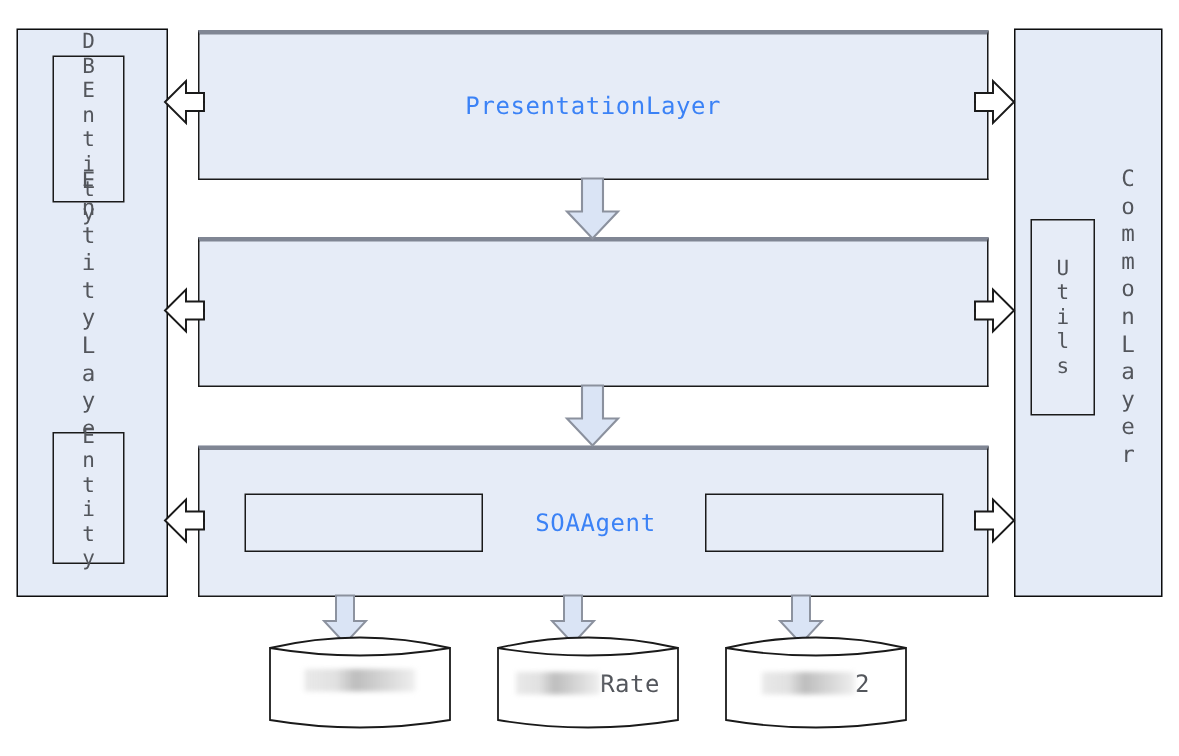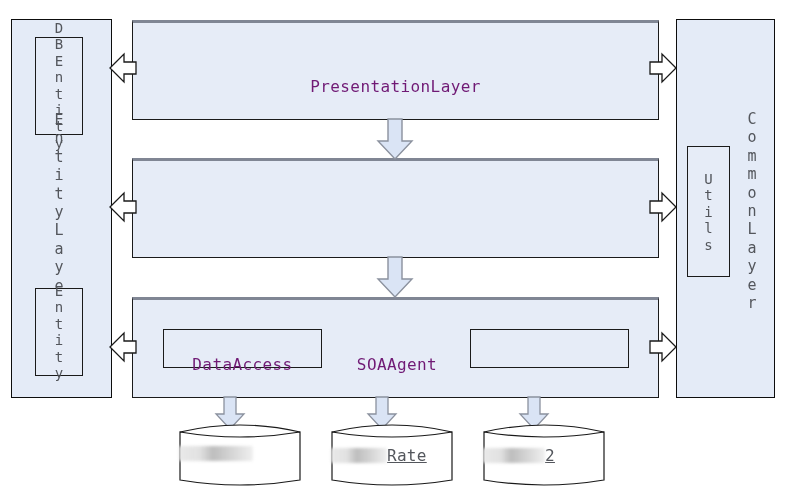--- a/index.html
+++ b/index.html
@@ -35,25 +35,24 @@
     background: #e6ecf7;
     border: 1.2px solid #1a1a1a;
     box-sizing: border-box;
   }
 
   .label-h {
     position: absolute;
     display: flex;
     align-items: center;
     justify-content: center;
-    color: #701a75;
+    color: #3b82f6;
     font-size: 16px;
     letter-spacing: 0.4px;
     white-space: nowrap;
-    margin-top: 16px;
   }
   .label-v {
     position: absolute;
     color: #53565c;
     font-size: 15px;
     letter-spacing: 0.4px;
     white-space: nowrap;
     writing-mode: vertical-rl;
     text-orientation: upright;
     display: flex;
@@ -68,25 +67,25 @@
   
   .cyl {
     position: absolute;
   }
   .cyl svg { display: block; }
   .cyl-label {
     position: absolute;
     left: 0; right: 0;
     display: flex;
     align-items: center;
+    justify-content: center;
     font-size: 16px;
     color: #53565c;
     white-space: nowrap;
     letter-spacing: 0.3px;
-    text-decoration: underline;
   }
   .redact {
     display: inline-block;
     height: 15px;
     vertical-align: middle;
     border-radius: 1px;
     background: linear-gradient(90deg,
         rgba(232,232,232,0.95) 0%,
         rgba(222,222,222,0.9) 28%,
         rgba(186,186,186,0.95) 46%,
@@ -119,21 +118,20 @@
 
   <div class="layerbox" style="left:132px; top:20px; width:527px; height:100px;"></div>
   <div class="label-h" style="left:132px; top:20px; width:527px; height:100px;">PresentationLayer</div>
 
   <div class="layerbox" style="left:132px; top:158px; width:527px; height:100px;"></div>
 
   <div class="layerbox" style="left:132px; top:297px; width:527px; height:101px;"></div>
   <div class="label-h" style="left:330px; top:330px; width:134px; height:36px;">SOAAgent</div>
 
   <div class="subbox" style="left:163px; top:329px; width:159px; height:39px;"></div>
-  <div class="label-h" style="left:163px; top:329px; width:159px; height:39px;">DataAccess</div>
 
   <div class="subbox" style="left:470px; top:329px; width:159px; height:39px;"></div>
 
   <div class="arrow" style="left:110px; top:46px;">
     <svg width="26" height="44" viewBox="0 0 26 44">
       <path d="M0,22 L14,8 L14,16 L26,16 L26,28 L14,28 L14,36 Z" fill="#ffffff" stroke="#1a1a1a" stroke-width="1.3" stroke-linejoin="miter"></path>
     </svg>
   </div>
 
   <div class="arrow" style="left:110px; top:185px;">

